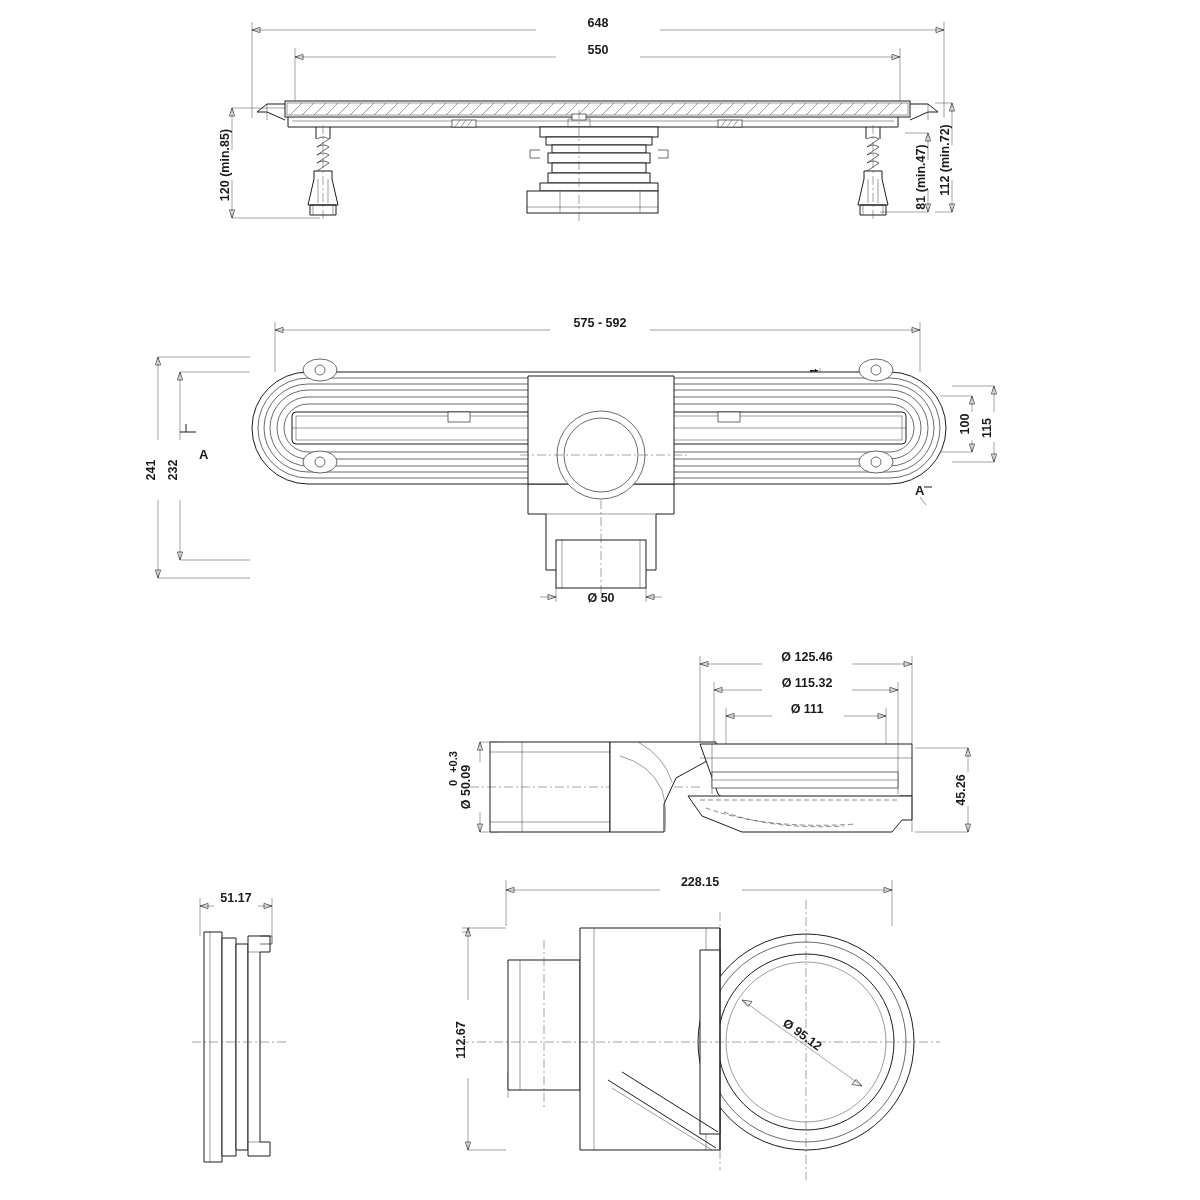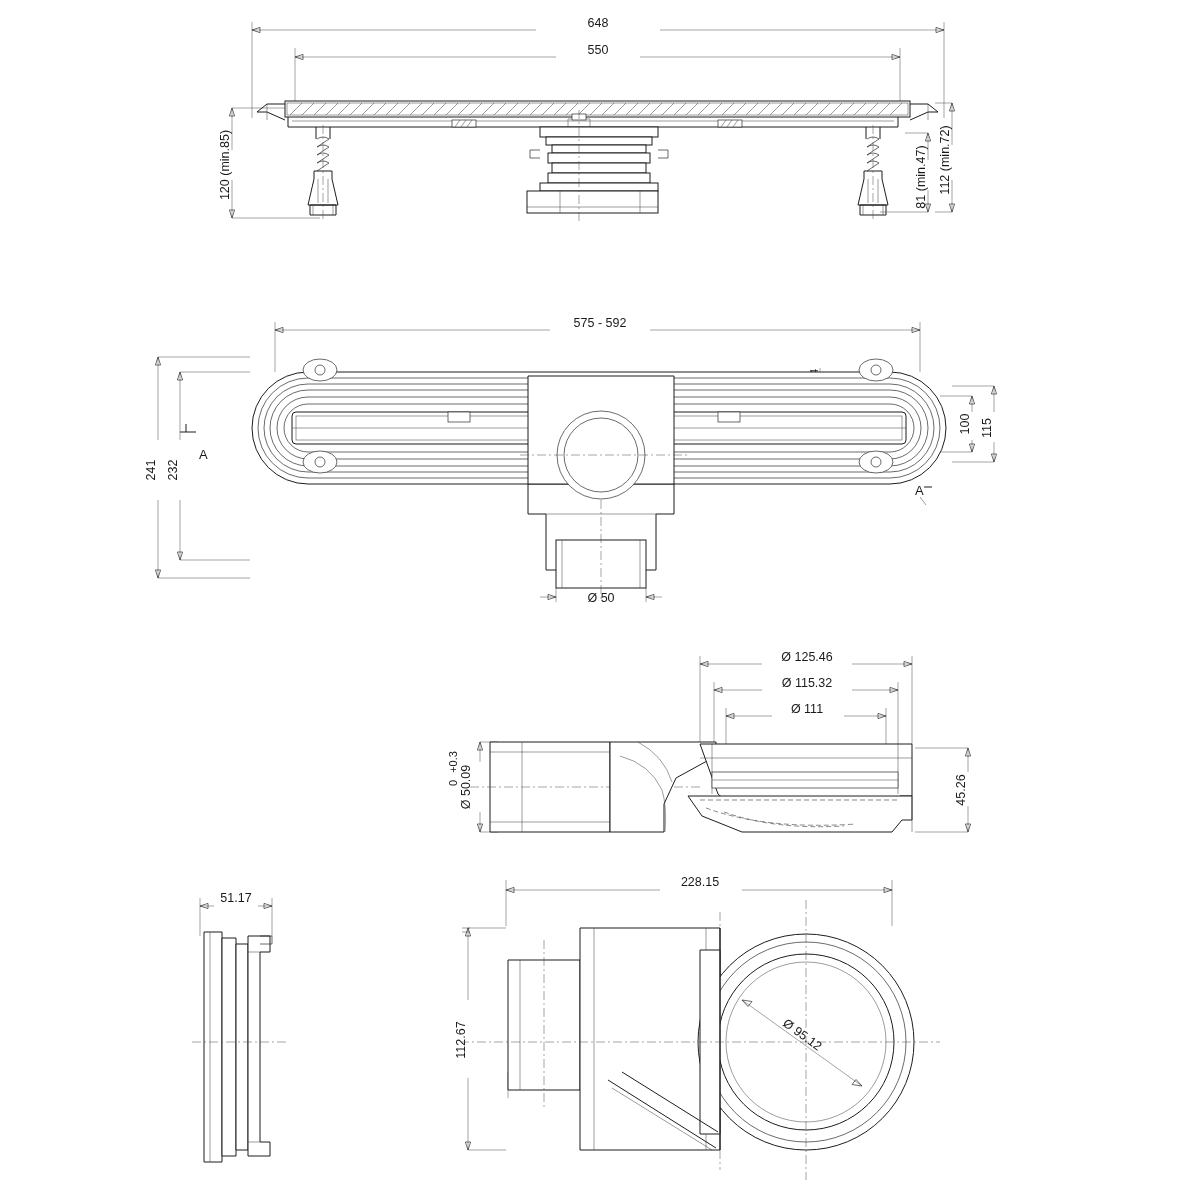--- a/index.html
+++ b/index.html
@@ -1,17 +1,17 @@
 <!DOCTYPE html>
 <html><head>
 <meta charset="utf-8">
 <style>
   html,body{margin:0;padding:0;background:#ffffff;}
   body{width:1200px;height:1200px;overflow:hidden;font-family:"Liberation Sans",sans-serif;color:#1a1a1a;}
-  #sheet{position:relative;width:958px;height:1200px;}
+  #sheet{position:relative;width:958px;height:1200px;font-weight:bold;}
   svg{display:block;}
   .dim{font-family:"Liberation Sans",sans-serif;font-size:12.5px;fill:#1a1a1a;}
   .dim-sm{font-family:"Liberation Sans",sans-serif;font-size:11px;fill:#1a1a1a;}
   .lbl{font-family:"Liberation Sans",sans-serif;font-size:13px;fill:#1a1a1a;}
   .ln{stroke:#1d1d1d;fill:none;stroke-width:1;}
   .ln-thin{stroke:#2b2b2b;fill:none;stroke-width:0.7;}
   .ln-hair{stroke:#3a3a3a;fill:none;stroke-width:0.5;}
   .ext{stroke:#4a4a4a;fill:none;stroke-width:0.5;}
   .ctr{stroke:#4a4a4a;fill:none;stroke-width:0.5;stroke-dasharray:9 3 2 3;}
   .hid{stroke:#3a3a3a;fill:none;stroke-width:0.6;stroke-dasharray:5 3;}

